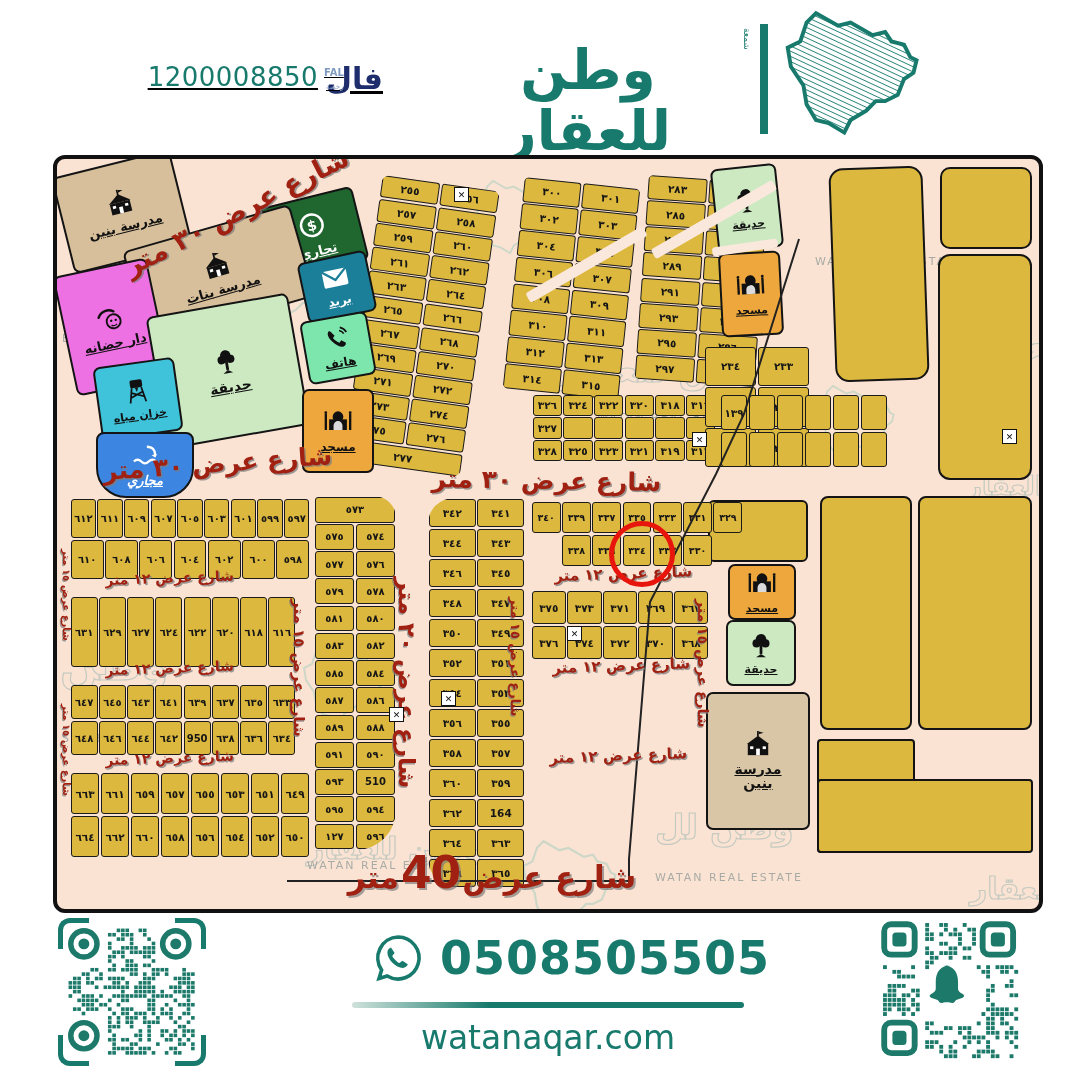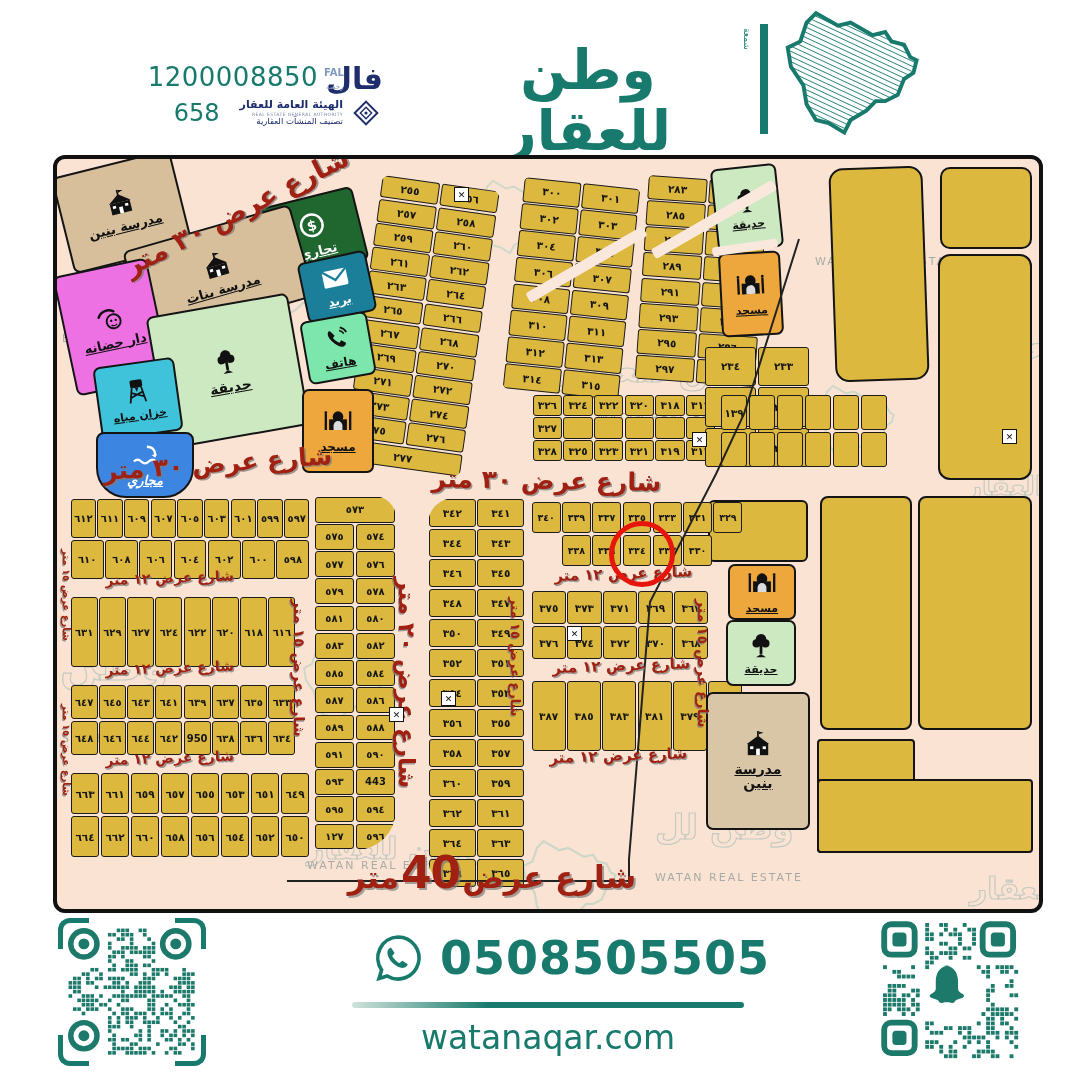--- a/index.html
+++ b/index.html
@@ -1,19 +1,19 @@
 <!DOCTYPE html>
 <html lang="ar"><head>
 <meta charset="utf-8">
 <style>
   html,body{margin:0;padding:0;background:#fff;}
   #canvas{position:relative;width:1080px;height:1080px;background:#ffffff;overflow:hidden;
           font-family:"DejaVu Sans",sans-serif;}
   
-  .hdr-left{position:absolute;left:168px;top:62px;width:215px;}
+  .hdr-left{position:absolute;left:168px;top:62px;width:215px;text-decoration:underline;}
   .hdr-row{display:flex;justify-content:flex-end;align-items:center;gap:8px;}
   .phone-top{color:#177a6c;font-size:26px;letter-spacing:.5px;}
   .lic-num{color:#177a6c;font-size:24px;margin-right:14px;}
   .fal{display:flex;flex-direction:column;align-items:flex-start;line-height:1;}
   .fal-ar{color:#1e2d6b;font-weight:bold;font-size:30px;}
   .fal-en{color:#7d9bc0;font-size:10px;font-weight:bold;margin-left:-2px;margin-top:-26px;}
   .fal-sub{color:#8aa0c2;font-size:7px;margin-top:6px;}
   .auth{display:flex;align-items:center;gap:6px;margin-top:4px;}
   .auth-txt{display:flex;flex-direction:column;align-items:flex-end;line-height:1.15;}
   .auth-name{color:#1e2d6b;font-weight:bold;font-size:11px;}
@@ -73,33 +73,20 @@
 
   <div class="hdr-left">
     <div class="hdr-row">
       <span class="phone-top">1200008850</span>
       <span class="fal">
         <span class="fal-ar">فال</span>
         <span class="fal-en">FAL</span>
         <span class="fal-sub">رخصة</span>
       </span>
     </div>
-    <div class="hdr-row auth">
-      <span class="lic-num">658</span>
-      <span class="auth-txt">
-        <span class="auth-name">الهيئة العامة للعقار</span>
-        <span class="auth-en">REAL ESTATE GENERAL AUTHORITY</span>
-        <span class="auth-sub">تصنيف المنشآت العقارية</span>
-      </span>
-      <svg width="34" height="34" viewBox="0 0 34 34">
-        <rect x="9" y="9" width="16" height="16" transform="rotate(45 17 17)" fill="none" stroke="#1e2d6b" stroke-width="2"></rect>
-        <rect x="13" y="13" width="8" height="8" transform="rotate(45 17 17)" fill="none" stroke="#1e2d6b" stroke-width="1.4"></rect>
-        <circle cx="17" cy="17" r="1.6" fill="#1e2d6b"></circle>
-      </svg>
-    </div>
   </div>
 
   <div class="brand">
     <div class="brand-ar">وطن للعقار</div>
     <div class="brand-en">WATAN REAL ESTATE</div>
   </div>
   <div class="brand-side">شمعة</div>
   <div class="brand-bar"></div>
   <svg class="ksa" width="160" height="132" viewBox="0 0 100 84">
     <defs>
@@ -408,21 +395,21 @@
         <div class="prow">
           <div class="pcell">٥٨٩</div>
           <div class="pcell">٥٨٨</div>
         </div>
         <div class="prow">
           <div class="pcell">٥٩١</div>
           <div class="pcell">٥٩٠</div>
         </div>
         <div class="prow">
           <div class="pcell">٥٩٣</div>
-          <div class="pcell">443</div>
+          <div class="pcell">510</div>
         </div>
         <div class="prow">
           <div class="pcell">٥٩٥</div>
           <div class="pcell">٥٩٤</div>
         </div>
         <div class="prow">
           <div class="pcell">١٢٧</div>
           <div class="pcell">٥٩٦</div>
         </div>
       </div>
@@ -462,21 +449,21 @@
         <div class="prow">
           <div class="pcell">٣٥٨</div>
           <div class="pcell">٣٥٧</div>
         </div>
         <div class="prow">
           <div class="pcell">٣٦٠</div>
           <div class="pcell">٣٥٩</div>
         </div>
         <div class="prow">
           <div class="pcell">٣٦٢</div>
-          <div class="pcell">٣٦١</div>
+          <div class="pcell">164</div>
         </div>
         <div class="prow">
           <div class="pcell">٣٦٤</div>
           <div class="pcell">٣٦٣</div>
         </div>
         <div class="prow">
           <div class="pcell">٣٦٦</div>
           <div class="pcell">٣٦٥</div>
         </div>
       </div>
@@ -510,28 +497,20 @@
         </div>
         <div class="prow">
           <div class="pcell">٣٧٦</div>
           <div class="pcell">٣٧٤</div>
           <div class="pcell">٣٧٢</div>
           <div class="pcell">٣٧٠</div>
           <div class="pcell">٣٦٨</div>
         </div>
       </div>
       <div class="block" style="left: 474px; top: 521px; width: 212px; height: 72px;">
-        <div class="prow">
-          <div class="pcell">٣٨٧</div>
-          <div class="pcell">٣٨٥</div>
-          <div class="pcell">٣٨٣</div>
-          <div class="pcell">٣٨١</div>
-          <div class="pcell">٣٧٩</div>
-          <div class="pcell"></div>
-        </div>
       </div>
       <div class="slab" style="left: 775px; top: 8px; width: 90px; height: 210px; transform: rotate(-2deg); border-radius: 14px;"></div>
       <div class="slab" style="left: 883px; top: 8px; width: 88px; height: 78px; transform: rotate(0deg); border-radius: 10px;"></div>
       <div class="slab" style="left: 881px; top: 95px; width: 90px; height: 222px; transform: rotate(0deg); border-radius: 12px;"></div>
       <div class="slab" style="left: 651px; top: 341px; width: 96px; height: 58px; transform: rotate(0deg); border-radius: 6px;"></div>
       <div class="slab" style="left: 763px; top: 337px; width: 88px; height: 230px; transform: rotate(0deg); border-radius: 8px;"></div>
       <div class="slab" style="left: 861px; top: 337px; width: 110px; height: 230px; transform: rotate(0deg); border-radius: 8px;"></div>
       <div class="slab" style="left: 760px; top: 580px; width: 94px; height: 110px; transform: rotate(0deg); border-radius: 4px;"></div>
       <div class="slab" style="left: 760px; top: 620px; width: 212px; height: 70px; transform: rotate(0deg); border-radius: 4px;"></div>
       <div class="fac" style="left: 4px; top: 3px; width: 118px; height: 95px; background: rgb(216, 191, 155); color: rgb(17, 17, 17); transform: rotate(-14deg); font-size: 13px;">

